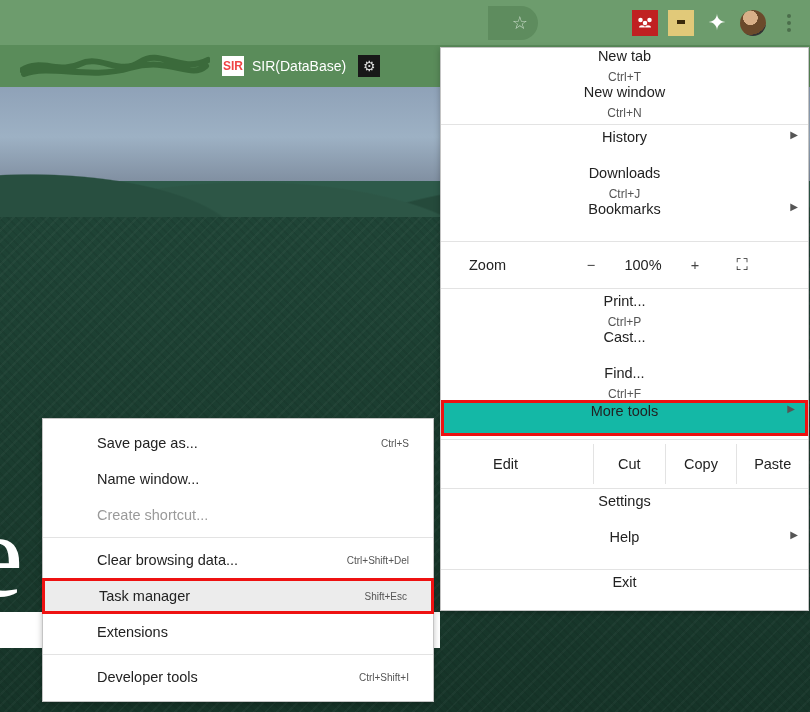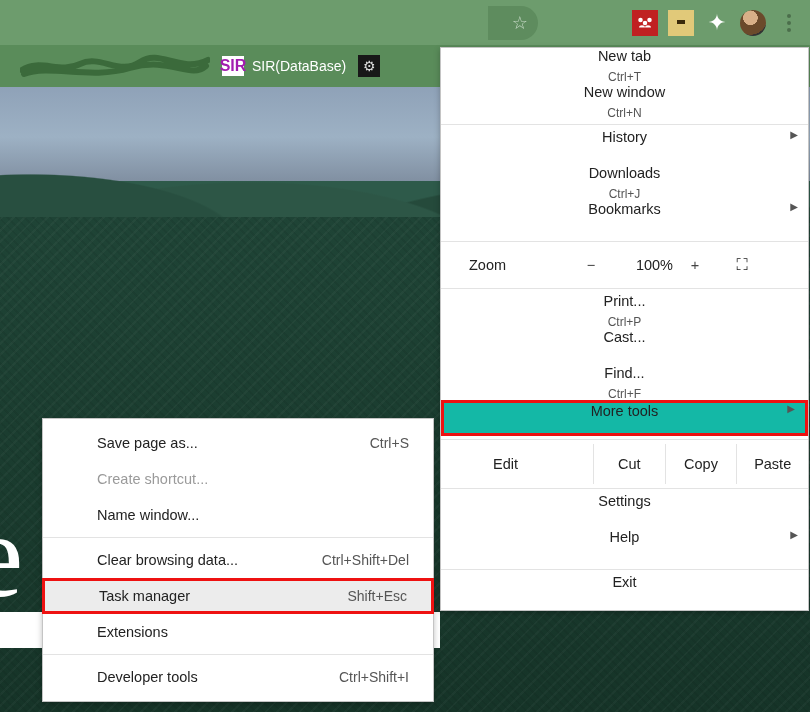--- a/index.html
+++ b/index.html
@@ -30,21 +30,21 @@
     .kebab span{ width:4px;height:4px;border-radius:50%;background:#4b6e4b; }
     .bookmarks-bar {
       width:100%; height:42px; background:#5a8c5a;
       display:flex; align-items:center; padding-left:20px; gap:12px;
     }
     .scribble {
       width:190px; height:24px; position:relative;
     }
     .scribble svg{ width:100%; height:100%; }
     .bookmark-item { display:flex; align-items:center; gap:8px; color:#fff; font-size:14px;}
-    .sir-box { width:22px; height:20px; background:#fff; color:#a21caf; font-weight:bold; font-size:16px; display:flex;align-items:center;justify-content:center;}
+    .sir-box { width:22px; height:20px; background:#fff; color:#ef4444; font-weight:bold; font-size:12px; display:flex;align-items:center;justify-content:center;}
     .gear-box { width:22px; height:22px; background:#181818; color:#ddd; display:flex;align-items:center;justify-content:center; font-size:14px;}
     .page-bg {
       position:absolute; top:87px; left:0; width:810px; height:625px;
       background:
         linear-gradient(180deg, #8fa2b8 0%, #9db1c4 8%, #8190a2 15%, transparent 15%),
         linear-gradient(180deg, transparent 0 15%, #2e5a4a 15% 20%, #1e4234 20% 100%);
       overflow:hidden;
     }
     .hills {
       position:absolute; top:60px; left:0; width:100%; height:100px;
@@ -69,37 +69,37 @@
       background:#fff; border:1px solid #c4c4c4; box-shadow:0 2px 6px rgba(0,0,0,.25);
       font-size:14.5px; color:#222;
     }
     .menu-row { display:flex; align-items:center; height:36px; padding:0 20px; justify-content:space-between; position:relative;flex-direction:column;}
     .menu-row .shortcut{ color:#555; font-size:12px;}
     .menu-row.has-sub::after{ content:"▶"; font-size:10px; color:#555; position:absolute; right:10px;}
     .menu-sep{ height:1px; background:#e3e3e3; margin:4px 0;}
     .zoom-row{ display:flex; align-items:center; height:38px; padding-left:28px;}
     .zoom-row .lbl{ width:100px;}
     .zoom-row .btn{ width:44px; text-align:center; color:#444;}
-    .zoom-row .pct{ width:60px; text-align:right;}
+    .zoom-row .pct{ width:60px; text-align:center;}
     .zoom-row .fs{ width:50px; text-align:center; font-size:16px;}
     .edit-row{ display:flex; align-items:center; height:40px;margin-left:32px;}
     .edit-row .lbl{ width:120px; padding-left:20px;}
     .edit-row .eb{ flex:1; text-align:center; border-left:1px solid #e3e3e3; height:100%; display:flex;align-items:center;justify-content:center;}
     .highlight-red{ border:3px solid #e11; background:#14b8a6; }
     .menu .highlight-red{ margin:-1px 0;}
 
     
     .submenu{
       position:absolute; top:418px; left:42px; width:392px;
       background:#fff; border:1px solid #c4c4c4; box-shadow:0 2px 6px rgba(0,0,0,.25);
       font-size:14.5px; color:#222; padding:6px 0;
     }
     .sub-row{ display:flex; align-items:center; height:36px; padding:0 24px 0 54px; justify-content:space-between;text-align:right;}
     .sub-row.disabled{ color:#9a9a9a;}
-    .sub-row .shortcut{ color:#555; font-size:14px;}
+    .sub-row .shortcut{ color:#555; font-size:10px;}
     .sub-highlight{ border:3px solid #e11; background:#ececec; margin:0 -1px;}
   </style>
 </head>
 <body>
 
 <div class="browser-chrome">
   <div class="omnibox-pill">
     <span class="star-icon">☆</span>
   </div>
   <div class="toolbar-icon ext-mendeley">
@@ -214,25 +214,25 @@
   <div class="menu-row">
     <span>Exit</span>
   </div>
 </div>
 
 <div class="submenu">
   <div class="sub-row">
     <span>Save page as...</span>
     <span class="shortcut">Ctrl+S</span>
   </div>
+  <div class="sub-row">
+    <span>Name window...</span>
+  </div>
   <div class="sub-row disabled">
     <span>Create shortcut...</span>
-  </div>
-  <div class="sub-row">
-    <span>Name window...</span>
   </div>
   <div class="menu-sep"></div>
   <div class="sub-row">
     <span>Clear browsing data...</span>
     <span class="shortcut">Ctrl+Shift+Del</span>
   </div>
   <div class="sub-row sub-highlight">
     <span>Task manager</span>
     <span class="shortcut">Shift+Esc</span>
   </div>

